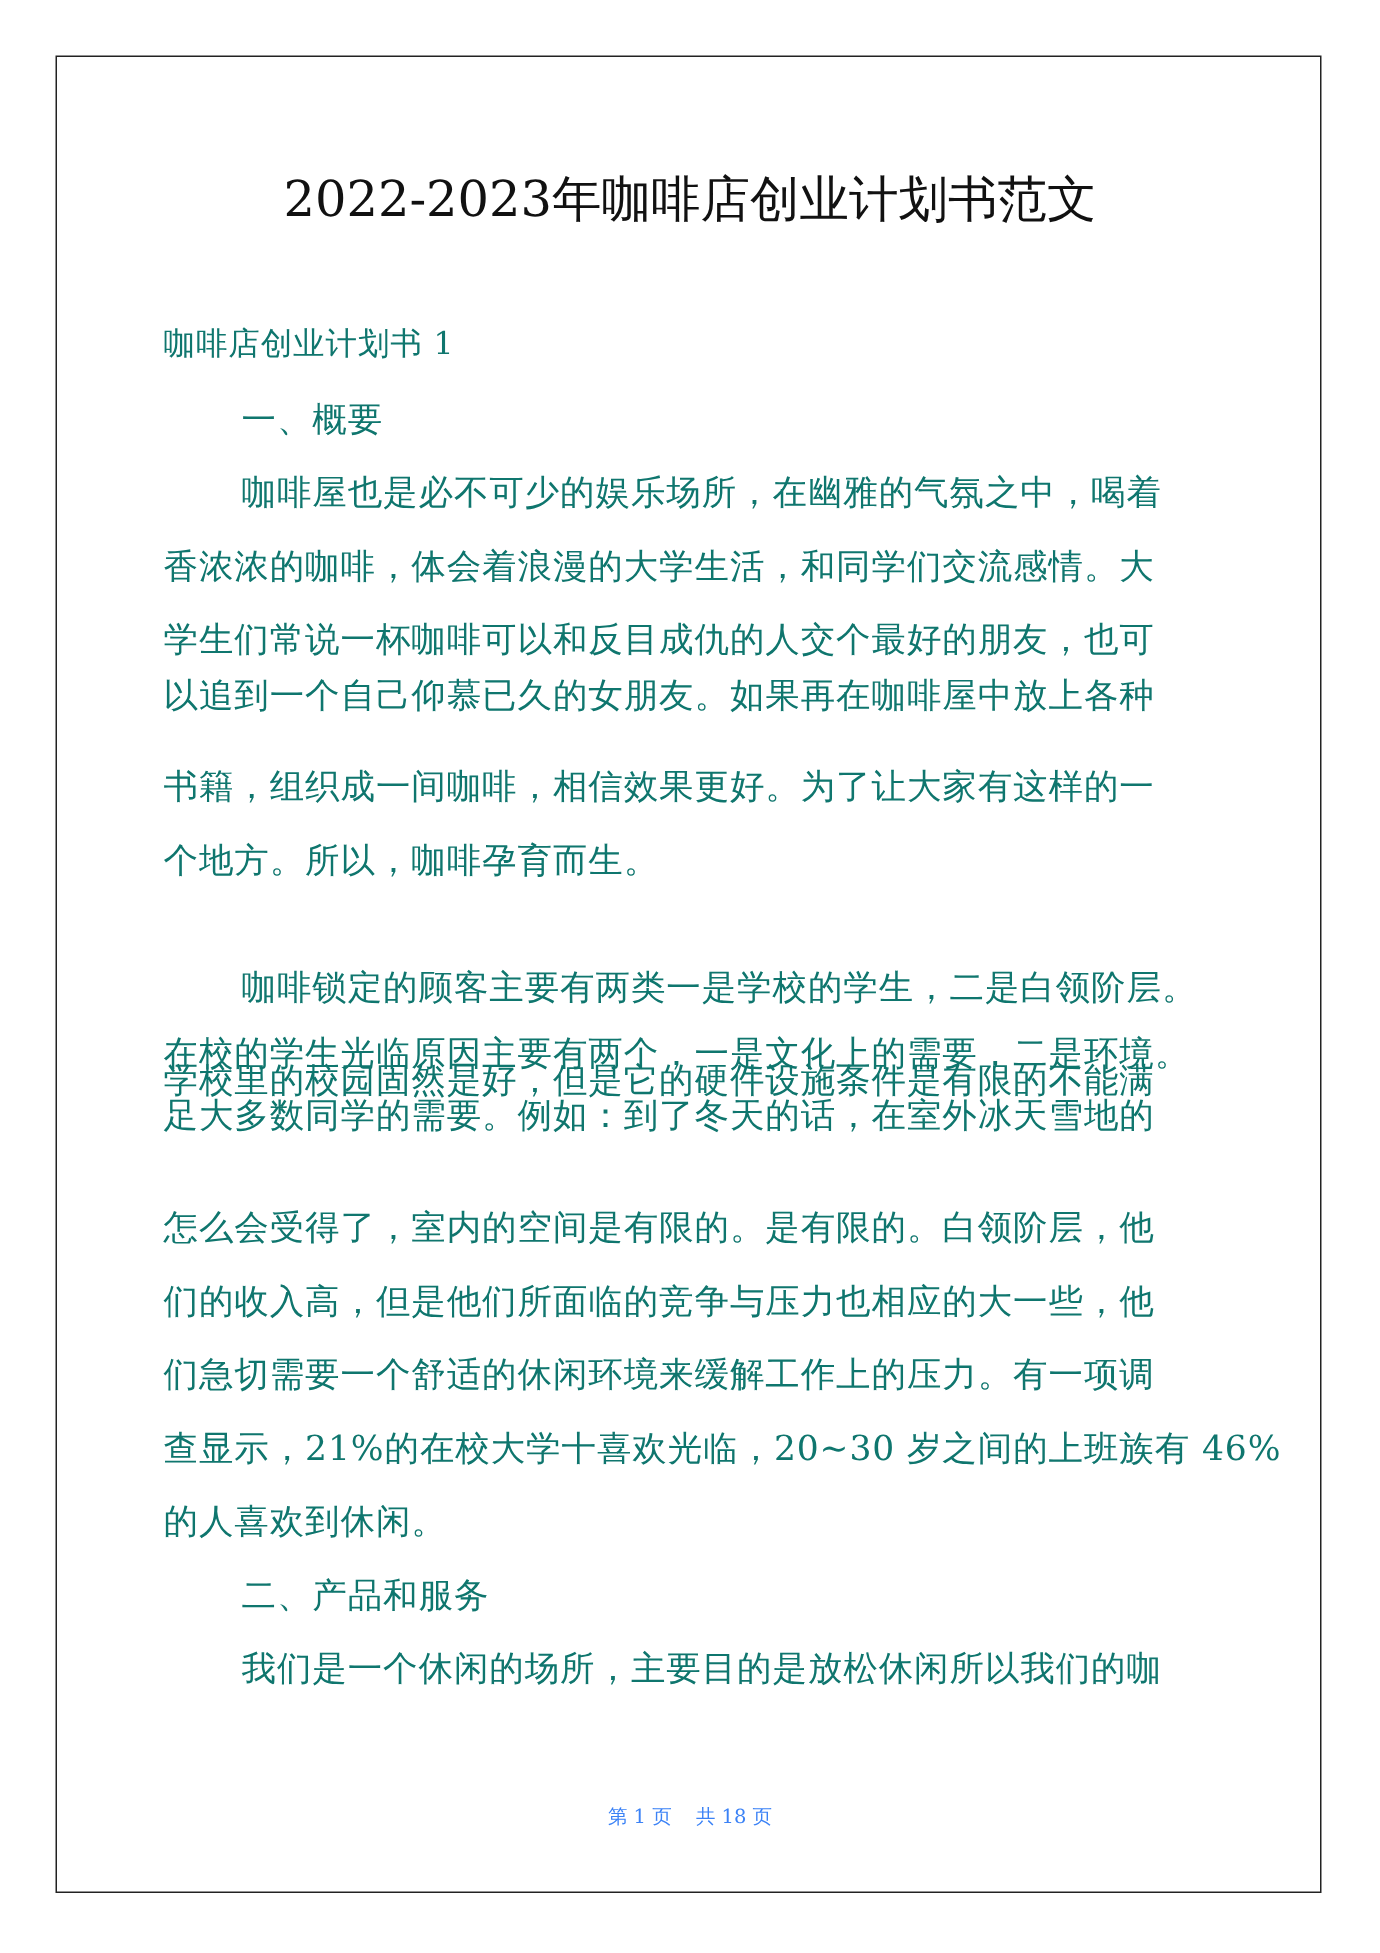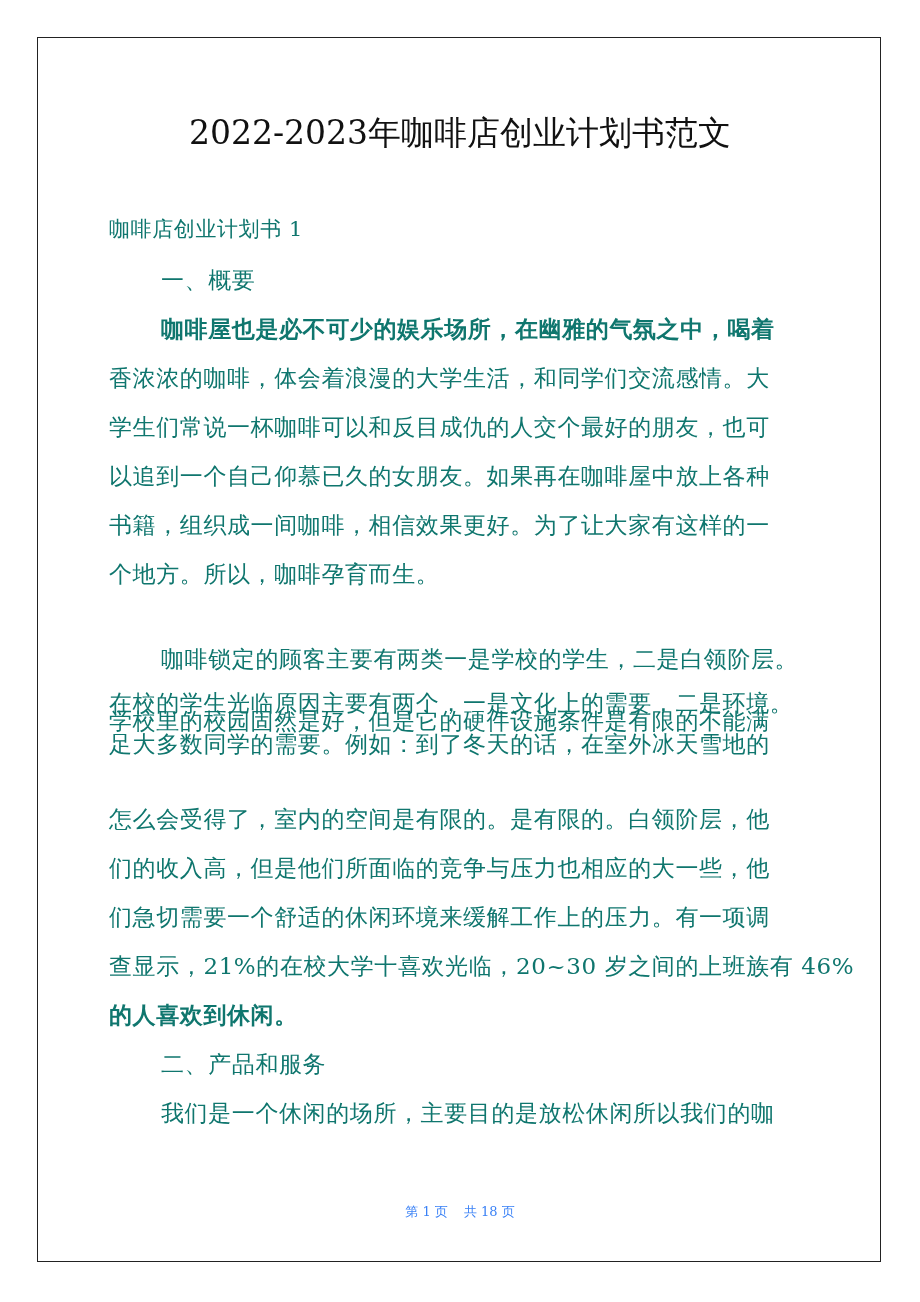--- a/index.html
+++ b/index.html
@@ -72,36 +72,36 @@
 <body>
 
 <div class="page-frame"></div>
 
 <div class="doc-title">2022-2023年咖啡店创业计划书范文</div>
 
 <div class="content">
   <div class="line subtitle" style="top:214px;">咖啡店创业计划书 1</div>
   <div class="line indent" style="top:265px;">一、概要</div>
 
-  <div class="line indent" style="top:314px;font-weight:bold;">咖啡屋也是必不可少的娱乐场所，在幽雅的气氛之中，喝着</div>
+  <div class="line indent" style="top:314px;">咖啡屋也是必不可少的娱乐场所，在幽雅的气氛之中，喝着</div>
   <div class="line" style="top:363px;">香浓浓的咖啡，体会着浪漫的大学生活，和同学们交流感情。大</div>
   <div class="line" style="top:412px;">学生们常说一杯咖啡可以和反目成仇的人交个最好的朋友，也可</div>
-  <div class="line" style="top:461px;">以追到一个自己仰慕已久的女朋友。如果再在咖啡屋中放上各种</div>
+  <div class="line" style="top:449px;">以追到一个自己仰慕已久的女朋友。如果再在咖啡屋中放上各种</div>
   <div class="line" style="top:510px;">书籍，组织成一间咖啡，相信效果更好。为了让大家有这样的一</div>
   <div class="line" style="top:559px;">个地方。所以，咖啡孕育而生。</div>
 
   <div class="line indent" style="top:644px;">咖啡锁定的顾客主要有两类一是学校的学生，二是白领阶层。</div>
   <div class="line" style="top:688px;">在校的学生光临原因主要有两个，一是文化上的需要，二是环境。</div>
   <div class="line" style="top:706px;">学校里的校园固然是好，但是它的硬件设施条件是有限的不能满</div>
   <div class="line" style="top:729px;">足大多数同学的需要。例如：到了冬天的话，在室外冰天雪地的</div>
   <div class="line" style="top:804px;">怎么会受得了，室内的空间是有限的。是有限的。白领阶层，他</div>
   <div class="line" style="top:853px;">们的收入高，但是他们所面临的竞争与压力也相应的大一些，他</div>
   <div class="line" style="top:902px;">们急切需要一个舒适的休闲环境来缓解工作上的压力。有一项调</div>
   <div class="line" style="top:951px;">查显示，21%的在校大学十喜欢光临，20~30 岁之间的上班族有 46%</div>
-  <div class="line" style="top:1000px;font-weight:bold;">的人喜欢到休闲。</div>
+  <div class="line" style="top:1000px;">的人喜欢到休闲。</div>
 
   <div class="line indent" style="top:1049px;">二、产品和服务</div>
   <div class="line indent" style="top:1098px;">我们是一个休闲的场所，主要目的是放松休闲所以我们的咖</div>
 </div>
 
 <div class="page-footer">
   <span>第 1 页</span>
   <span>共 18 页</span>
 </div>
 

